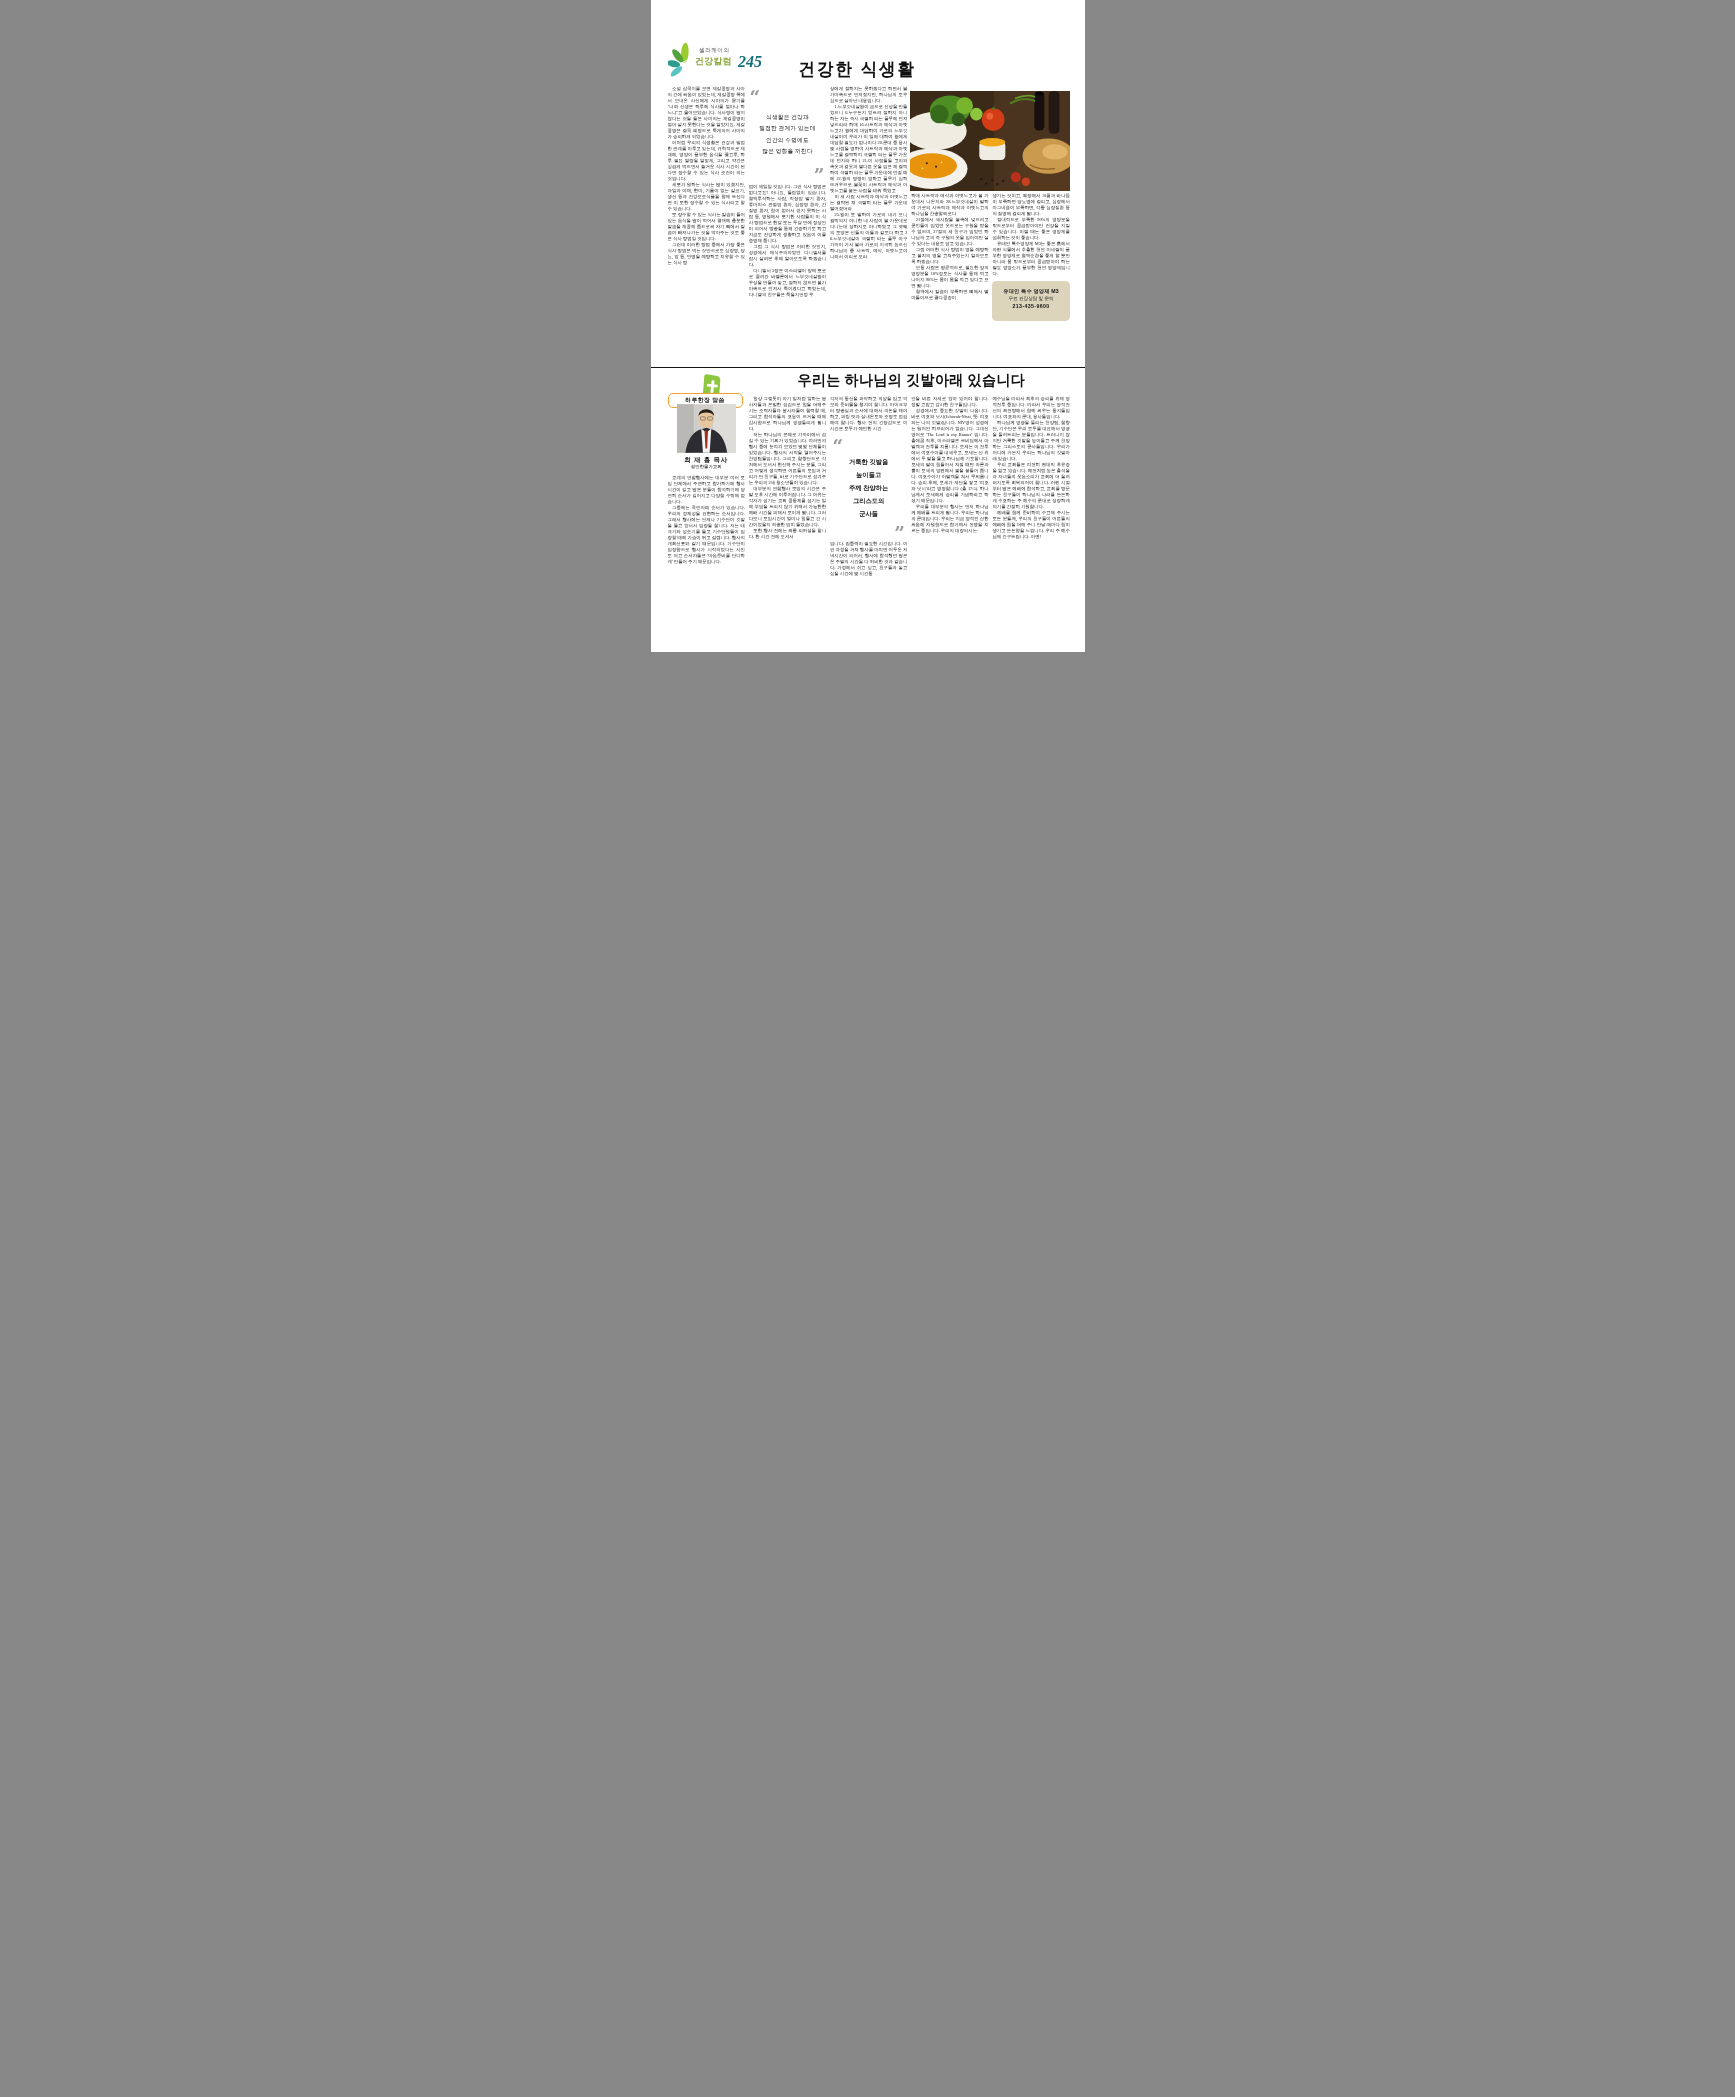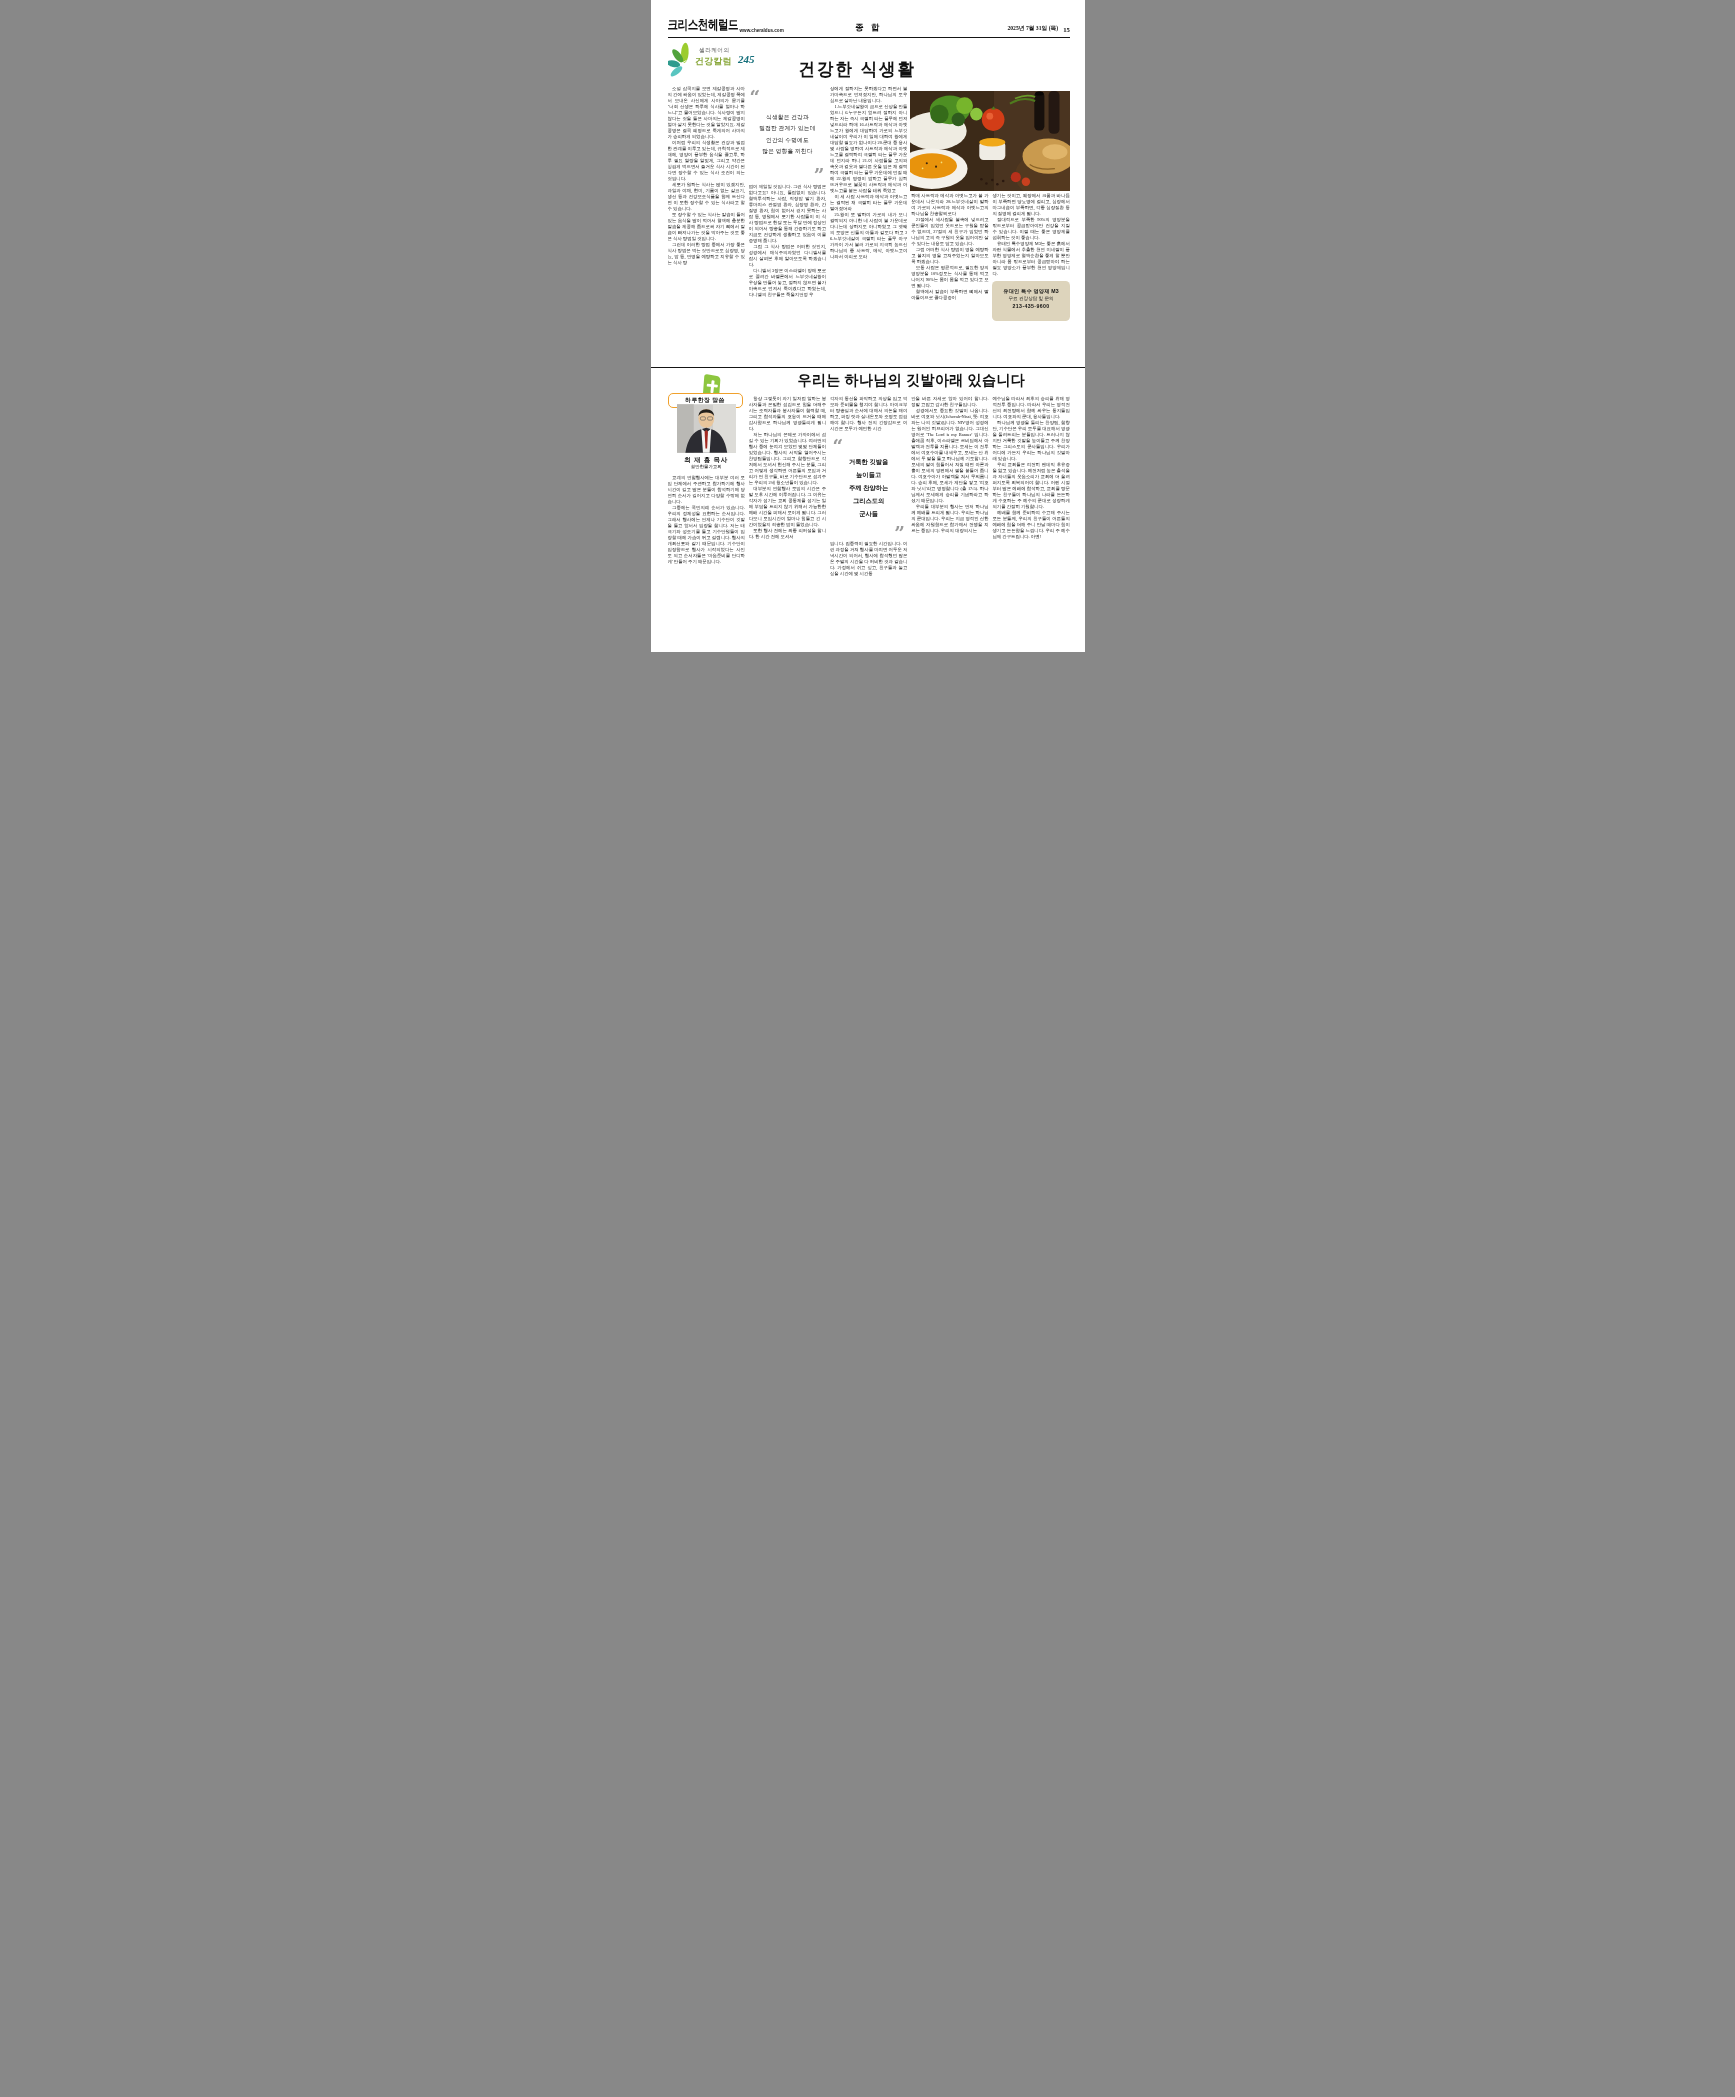--- a/index.html
+++ b/index.html
@@ -20,21 +20,21 @@
   .np-date { position:absolute; right:11.7px; bottom:4.2px; font-weight:bold; font-size:5.7px; }
   .np-page { position:absolute; right:0; bottom:3.8px; font-size:6.7px; font-weight:bold; }
   
   #health { position:absolute; top:39px; left:0; width:434px; height:328px; }
   #col-logo { position:absolute; left:17.6px; top:2.5px; width:109px; height:38px; }
   #col-logo .leaf { position:absolute; left:0; top:0; }
   #col-logo .l1 { position:absolute; left:31px; top:5px; font-family:"Liberation Sans","DejaVu Sans",sans-serif;
     color:#5a5a5a; font-size:5.7px; letter-spacing:0.4px; }
   #col-logo .l2 { position:absolute; left:27px; top:14px; font-family:"Liberation Sans","DejaVu Sans",sans-serif;
     color:#8aa83c; font-weight:900; font-size:8.8px; letter-spacing:0.4px;text-align:center; }
-  #col-logo .l3 { position:absolute; left:70px; top:11px; color:#16707c; font-weight:900; font-style:italic; font-size:11px; }
+  #col-logo .l3 { position:absolute; left:70px; top:11px; color:#16707c; font-weight:900; font-style:italic; font-size:16px; }
   #health-title { position:absolute; left:148px; top:18.5px; font-family:"Liberation Sans","DejaVu Sans",sans-serif;
     font-weight:900; font-size:16.4px; letter-spacing:2.1px; transform:scaleY(1.08); transform-origin:left top; }
   .cols { position:absolute; left:17px; right:14.7px; top:47px; bottom:1.7px; display:flex; gap:3.8px; }
   .col { flex:1 1 0; overflow:hidden; font-size:4.4px; line-height:6px; text-align:justify; word-break:break-all; }
   .col p { margin:0; }
   .col p + p { text-indent:1.05em; }
   .col.indent-first p { text-indent:1.05em; }
   
   .quote1 { height:95px; margin-bottom:3.4px; position:relative; text-align:center; overflow:hidden; }
   .qmark { color:#9a9a9a; font-family:"DejaVu Serif",serif; font-weight:bold; font-size:18.5px; line-height:8.4px; }
@@ -70,27 +70,20 @@
   .quote2 .qo { position:absolute; left:2.5px; top:5px; }
   .quote2 .qc { position:absolute; right:2.5px; bottom:0; }
   .quote2 .qtext { position:absolute; left:0; right:0; top:17px; font-weight:bold; font-size:6.3px;
     line-height:13px; white-space:pre-line; font-family:"Liberation Sans","DejaVu Sans",sans-serif; }
 </style>
 </head>
 <body>
 
 <div id="page">
 
-  <div id="header">
-    <div class="np-name">크리스천헤럴드</div>
-    <div class="np-url">www.cheraldus.com</div>
-    <div class="np-section">종 합</div>
-    <div class="np-date">2025년 7월 31일 (목)</div>
-    <div class="np-page">15</div>
-  </div>
 
   <div id="health">
 
     <div id="col-logo">
       <svg class="leaf" width="27" height="36" viewBox="0 0 64 86">
         <ellipse cx="40" cy="26" rx="9" ry="24" fill="#9bcc2e" transform="rotate(4 40 26)"></ellipse>
         <ellipse cx="23" cy="33" rx="8" ry="19" fill="#52a33c" transform="rotate(-38 23 33)"></ellipse>
         <ellipse cx="13" cy="52" rx="8" ry="16" fill="#2e9b8e" transform="rotate(-78 13 52)"></ellipse>
         <ellipse cx="20" cy="70" rx="7" ry="17" fill="#59c5c0" transform="rotate(-130 20 70)"></ellipse>
         <path d="M44 44 L30 52" stroke="#fff" stroke-width="2" fill="none"></path>

